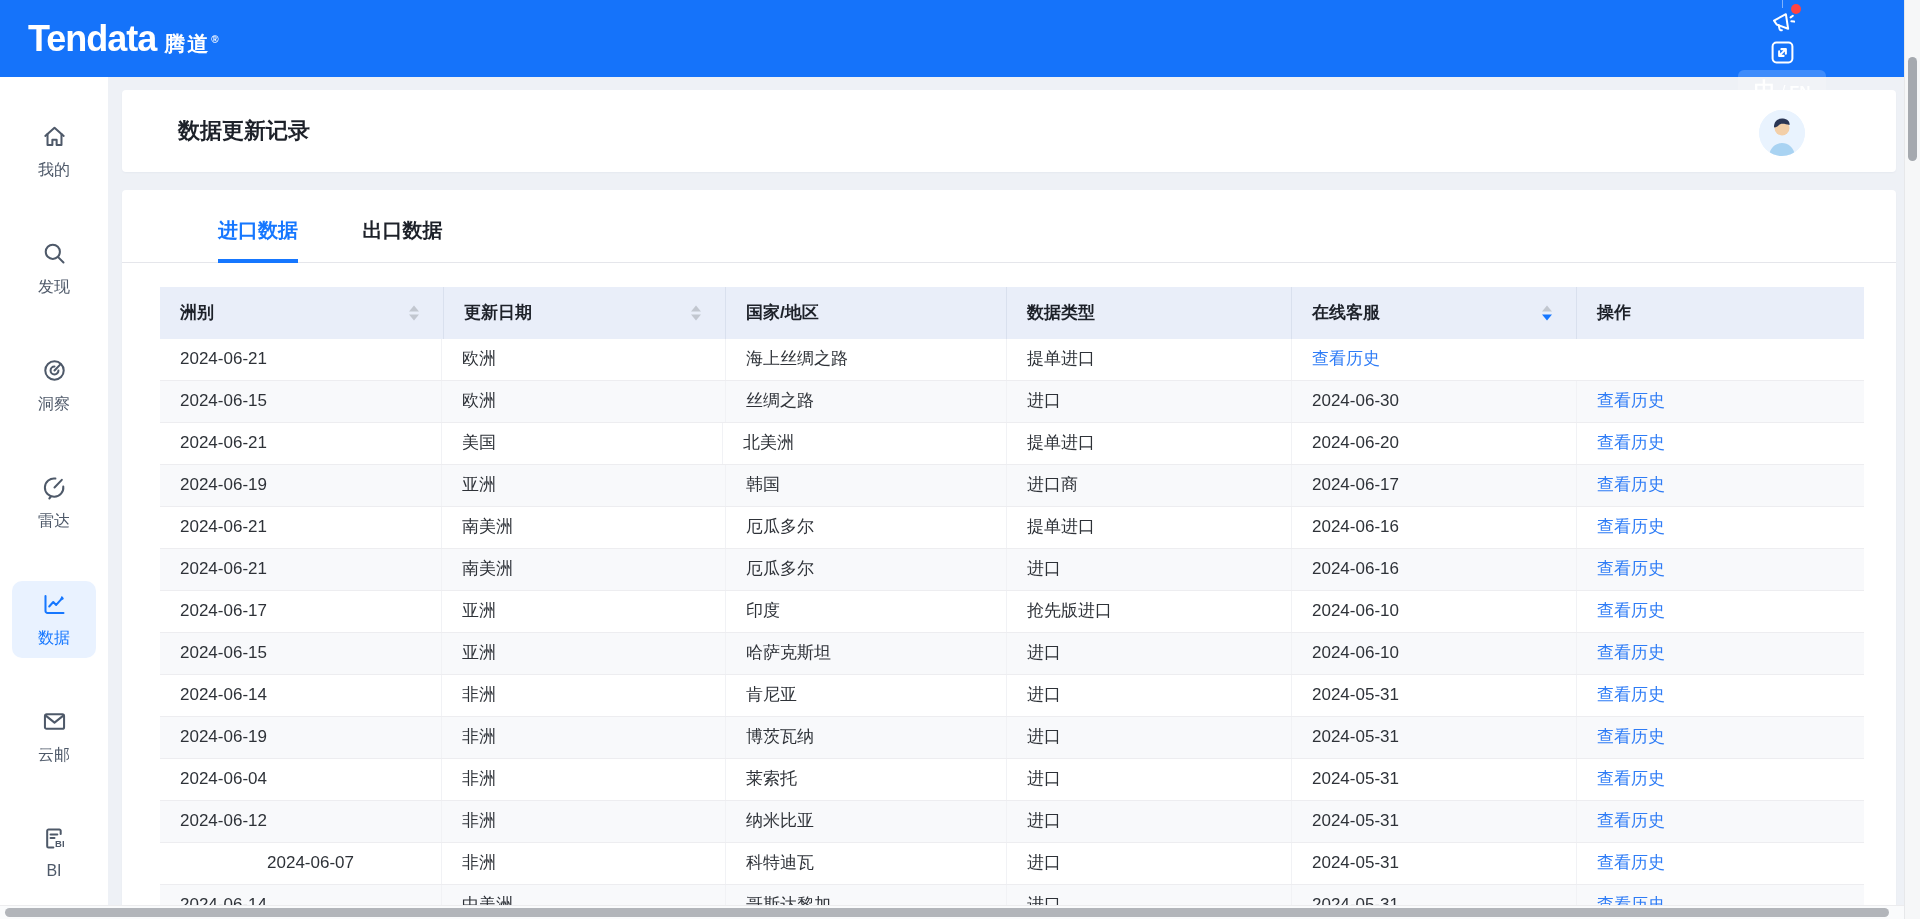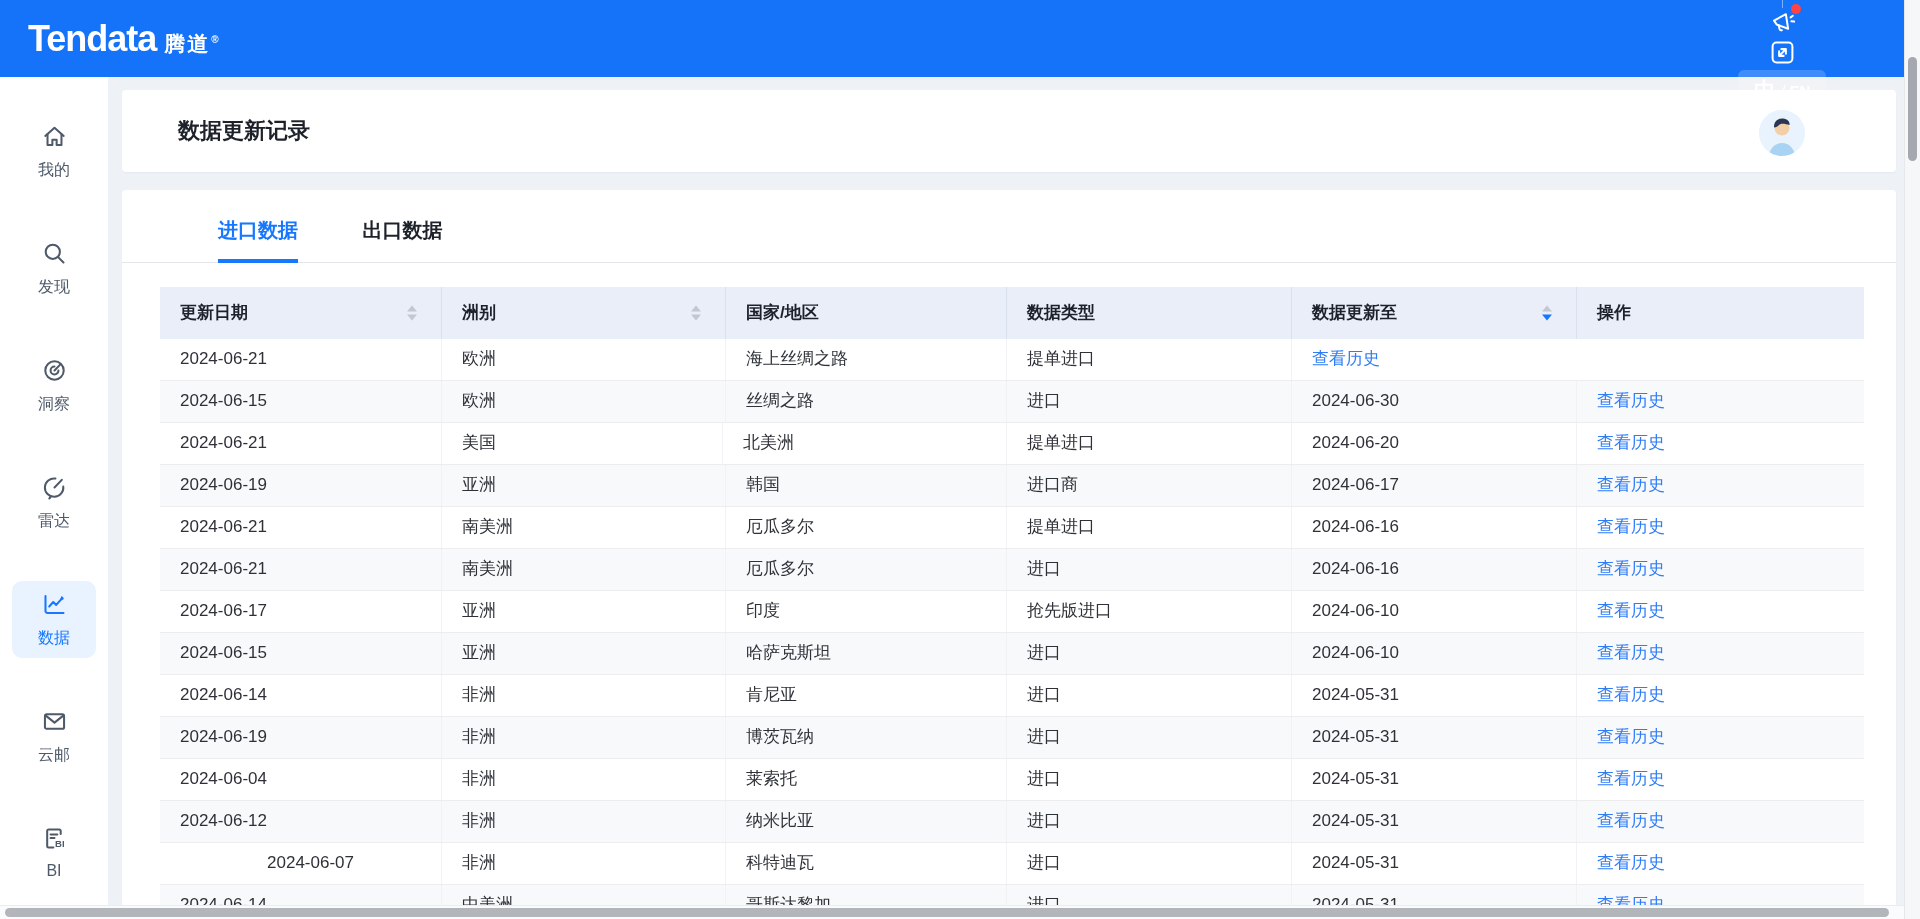--- a/index.html
+++ b/index.html
@@ -232,31 +232,31 @@
   </div>
 
   <div class="card tab-card">
     <div class="tabs">
       <span class="tab active">进口数据</span>
       <span class="tab">出口数据</span>
     </div>
 
     <div class="table">
       <div class="thead">
-          <div class="th" style="width: 282px;"><span>更新日期</span><span class="sorter">
+          <div class="th" style="width: 284px;"><span>洲别</span><span class="sorter">
               <i class="arr up"></i>
               <i class="arr down"></i>
             </span></div>
-          <div class="th" style="width: 284px;"><span>洲别</span><span class="sorter">
+          <div class="th" style="width: 282px;"><span>更新日期</span><span class="sorter">
               <i class="arr up"></i>
               <i class="arr down"></i>
             </span></div>
           <div class="th" style="width: 281px;"><span>国家/地区</span></div>
           <div class="th" style="width: 285px;"><span>数据类型</span></div>
-          <div class="th" style="width: 285px;"><span>数据更新至</span><span class="sorter">
+          <div class="th" style="width: 285px;"><span>在线客服</span><span class="sorter">
               <i class="arr up"></i>
               <i class="arr down on"></i>
             </span></div>
           <div class="th" style="width: 287px;"><span>操作</span></div>
         </div>
       <div class="tbody">
           <div class="tr">
             <div class="td" style="width: 282px;">2024-06-21</div>
             <div class="td" style="width: 284px;">欧洲</div>
             <div class="td" style="width: 281px;">海上丝绸之路</div>

